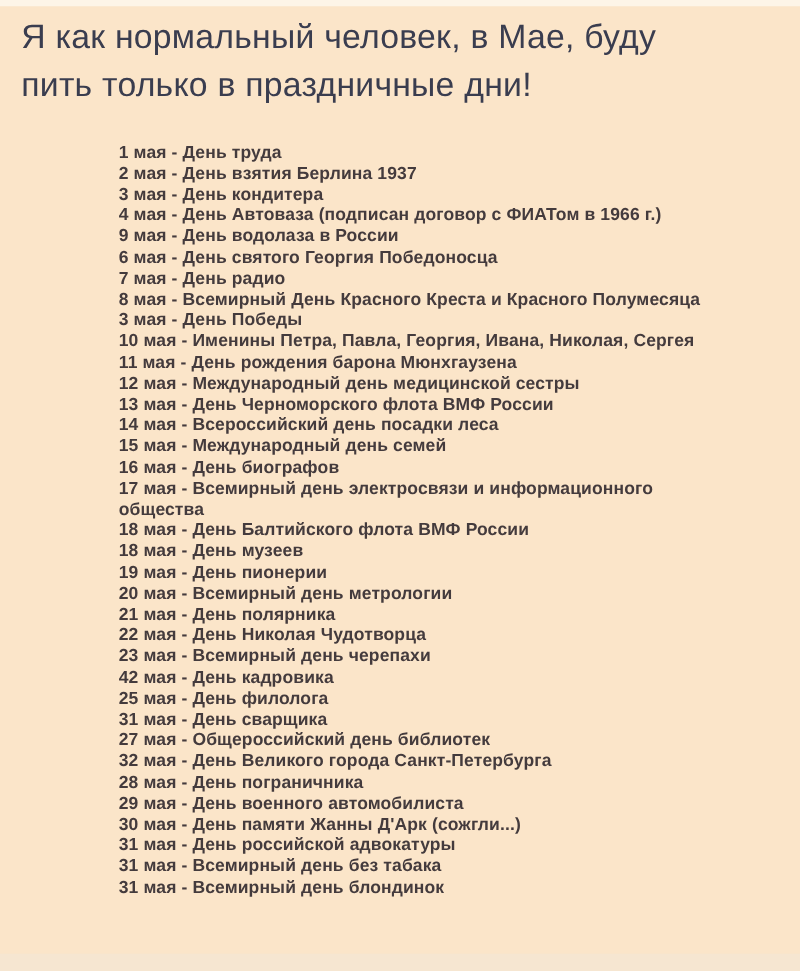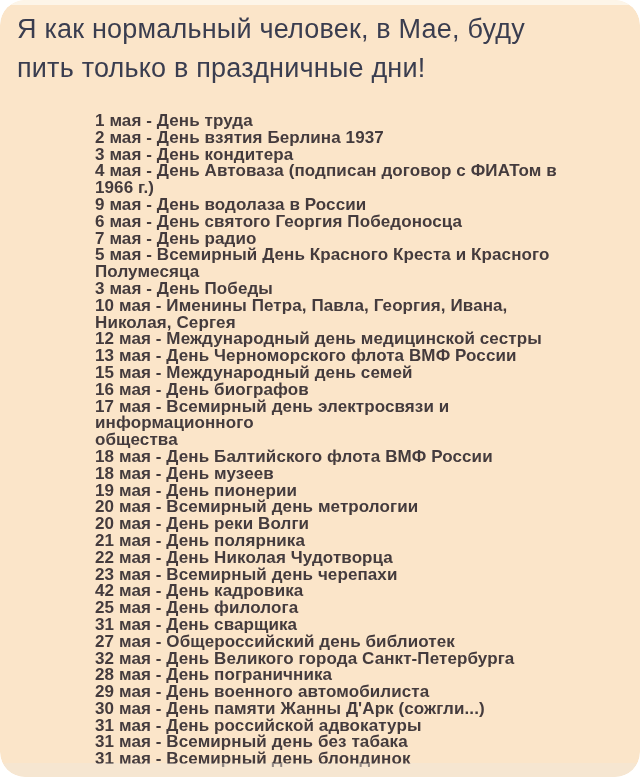--- a/index.html
+++ b/index.html
@@ -1,20 +1,20 @@
 <!DOCTYPE html>
 <html style="--background: #fbe5c9; --title_text: #3a3d4f; --list_text: #443b3d;"><head>
 <meta charset="utf-8">
 <style>
   :root {
     --background: #fbe5c9;
     --title_text: #3a3d4f;
     --list_text: #443b3d;
   }
-  * { margin: 0; padding: 0; box-sizing: border-box; border-radius: 25px; }
+  * { margin: 0; padding: 0; box-sizing: border-box; }
   html, body {
     width: 640px;
     font-family: "Liberation Sans", "DejaVu Sans", sans-serif;
   }
   .page {
     position: relative;
     width: 640px;
     height: 777px;
     background: var(--background);
     overflow: hidden;
@@ -41,21 +41,21 @@
     font-weight: 400;
     line-height: 39px;
     letter-spacing: 0.2px;
   }
   .holiday-list {
     position: absolute;
     top: 113px;
     left: 95px;
     width: 470px;
     color: var(--list_text);
-    font-size: 17px;
+    font-size: 14px;
     font-weight: 700;
     line-height: 16.8px;
     letter-spacing: 0.1px;
   }
   .holiday-line {
     white-space: pre-line;
   }
 </style>
 </head>
 <body>
@@ -77,48 +77,49 @@
       <div class="holiday-line">3 мая - День кондитера</div>
 
       <div class="holiday-line">4 мая - День Автоваза (подписан договор с ФИАТом в 1966 г.)</div>
 
       <div class="holiday-line">9 мая - День водолаза в России</div>
 
       <div class="holiday-line">6 мая - День святого Георгия Победоносца</div>
 
       <div class="holiday-line">7 мая - День радио</div>
 
-      <div class="holiday-line">5 мая - Всемирный День Красного Креста и Красного Полумесяца</div>
+      <div class="holiday-line">8 мая - Всемирный День Красного Креста и Красного Полумесяца</div>
 
       <div class="holiday-line">3 мая - День Победы</div>
 
       <div class="holiday-line">10 мая - Именины Петра, Павла, Георгия, Ивана, Николая, Сергея</div>
 
+      <div class="holiday-line">11 мая - День рождения барона Мюнхгаузена</div>
 
       <div class="holiday-line">12 мая - Международный день медицинской сестры</div>
 
       <div class="holiday-line">13 мая - День Черноморского флота ВМФ России</div>
 
+      <div class="holiday-line">14 мая - Всероссийский день посадки леса</div>
 
       <div class="holiday-line">15 мая - Международный день семей</div>
 
       <div class="holiday-line">16 мая - День биографов</div>
 
       <div class="holiday-line">17 мая - Всемирный день электросвязи и информационного
 общества</div>
 
       <div class="holiday-line">18 мая - День Балтийского флота ВМФ России</div>
 
       <div class="holiday-line">18 мая - День музеев</div>
 
       <div class="holiday-line">19 мая - День пионерии</div>
 
       <div class="holiday-line">20 мая - Всемирный день метрологии</div>
 
-      <div class="holiday-line">20 мая - День реки Волги</div>
 
       <div class="holiday-line">21 мая - День полярника</div>
 
       <div class="holiday-line">22 мая - День Николая Чудотворца</div>
 
       <div class="holiday-line">23 мая - Всемирный день черепахи</div>
 
       <div class="holiday-line">42 мая - День кадровика</div>
 
       <div class="holiday-line">25 мая - День филолога</div>

